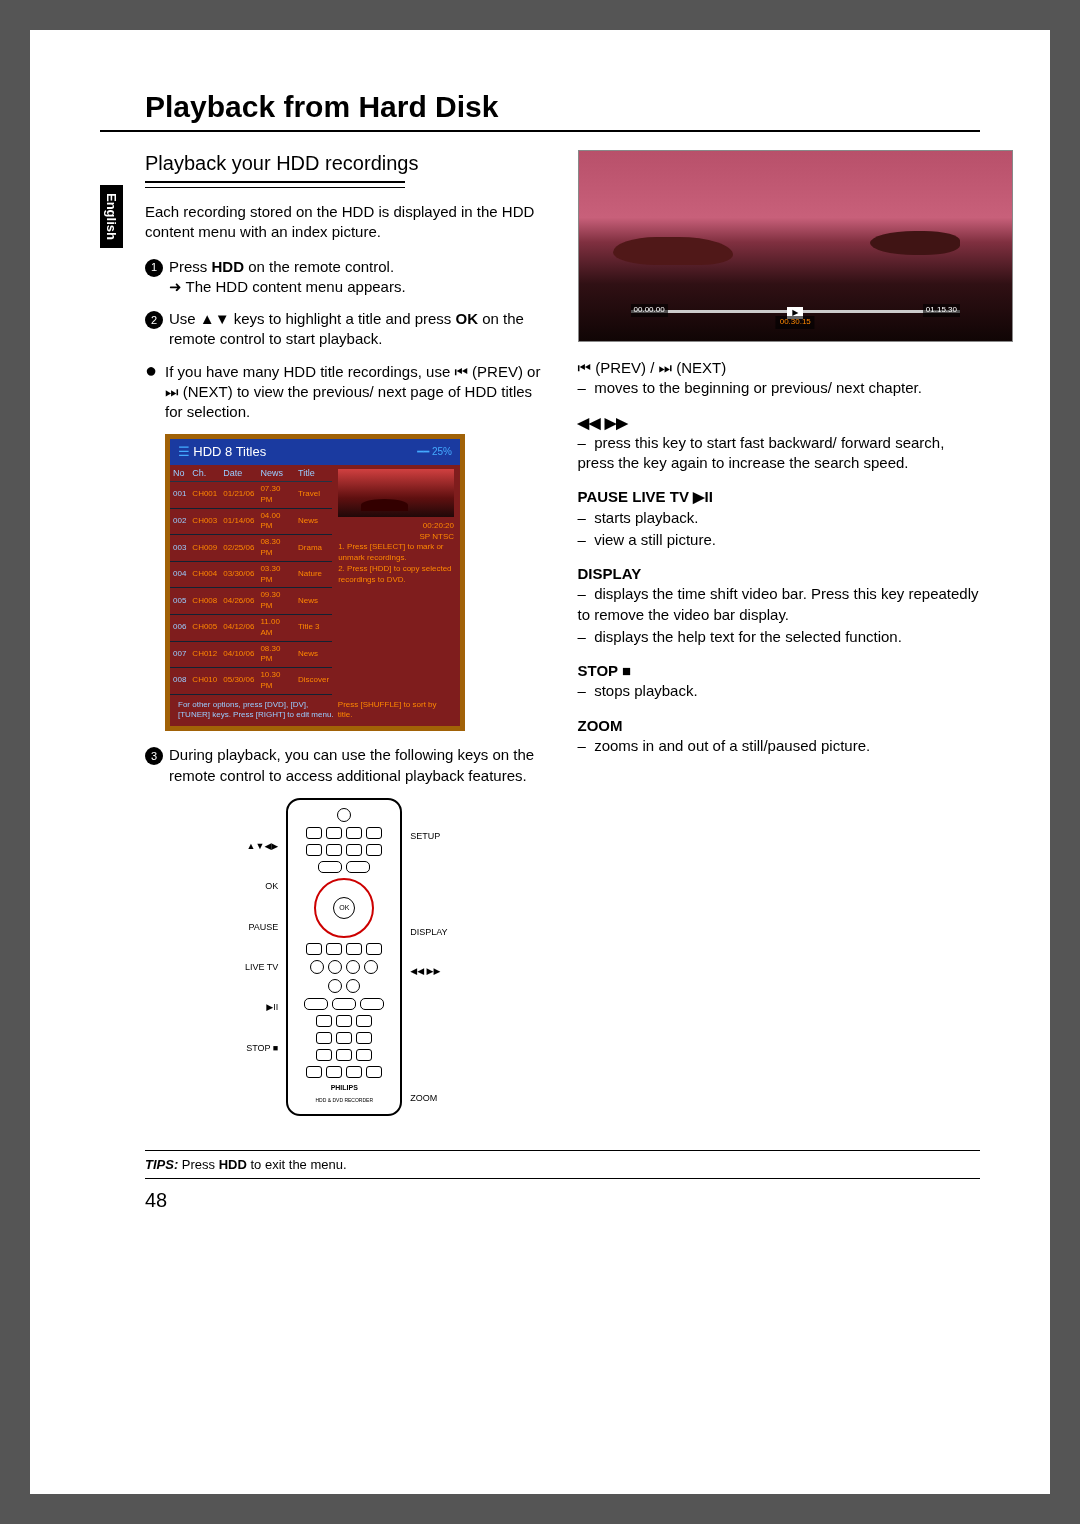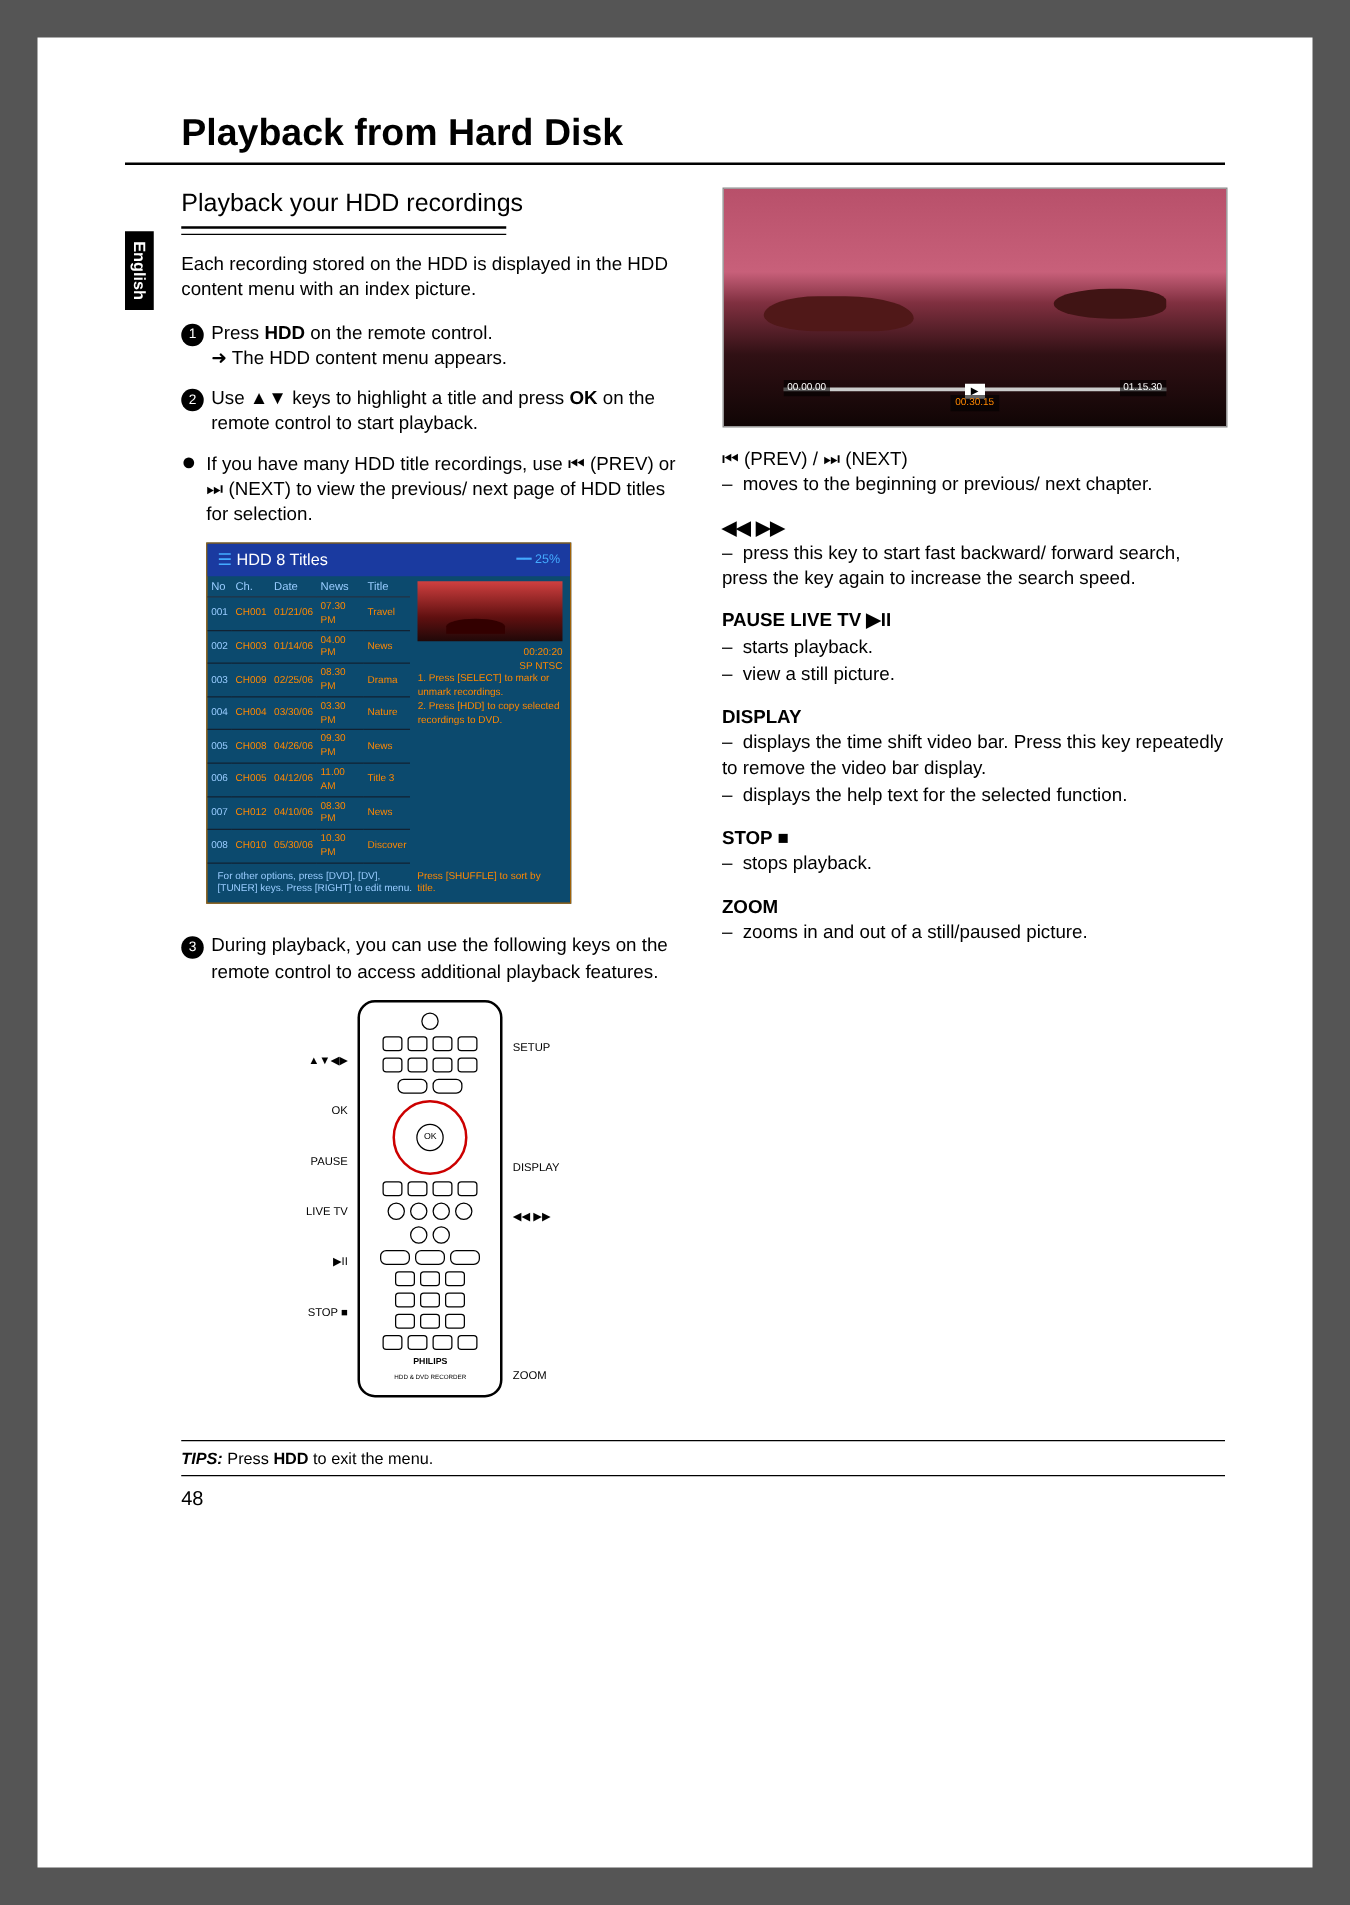--- a/index.html
+++ b/index.html
@@ -88,25 +88,25 @@
   }
   .bullet {
     display: flex; gap: 8px; margin-bottom: 12px;
   }
   .bullet-dot {
     font-size: 20px; line-height: 1; margin-top: -2px;
   }
   .bold { font-weight: bold; }
   .hdd-screen {
     width: 290px;
-    background: #0c4a6e;
+    background: #7f1d1d;
     color: #fff;
     font-size: 10px;
-    margin: 8px 0 24px 20px;
-    border: 1px solid #a16207;
+    margin: 8px 0 14px 20px;
+    border: 5px solid #a16207;
   }
   .hdd-header {
     background: #1a3aa0;
     color: #fff;
     padding: 4px 8px;
     font-size: 13px;
     display: flex;
     align-items: center;
     justify-content: space-between;
   }
@@ -203,20 +203,21 @@
   .remote-labels-left { text-align: right; padding: 40px 0 60px 0; }
   .remote-labels-right { text-align: left; padding: 30px 0 10px 0; }
   .remote-labels-left span, .remote-labels-right span { margin: 2px 0; }
   .tv-preview {
     width: 100%;
     height: 190px;
     background: linear-gradient(#b8506a 0%, #c8607a 35%, #803040 48%, #301014 70%, #100505 100%);
     position: relative;
     border: 1px solid #888;
     margin-bottom: 16px;
+    padding-left: 31px;
   }
   .tv-preview .cloud1 {
     position: absolute; top: 45%; left: 8%;
     width: 120px; height: 28px;
     background: #501818;
     border-radius: 40% 50% 30% 40% / 60% 70% 40% 50%;
   }
   .tv-preview .cloud2 {
     position: absolute; top: 42%; right: 12%;
     width: 90px; height: 24px;
@@ -262,21 +263,21 @@
     border-bottom: 1px solid #000;
     padding: 6px 0;
     font-size: 13px;
     font-style: italic;
   }
   .tips .label {
     font-weight: bold;
   }
   .pagenum {
     margin-top: 10px;
-    font-size: 16px;
+    font-size: 20px;
   }
 </style>
 </head>
 <body>
 
 <div class="page">
 
   <div class="lang-tab">English</div>
 
   <h1 class="page-title">Playback from Hard Disk</h1>

